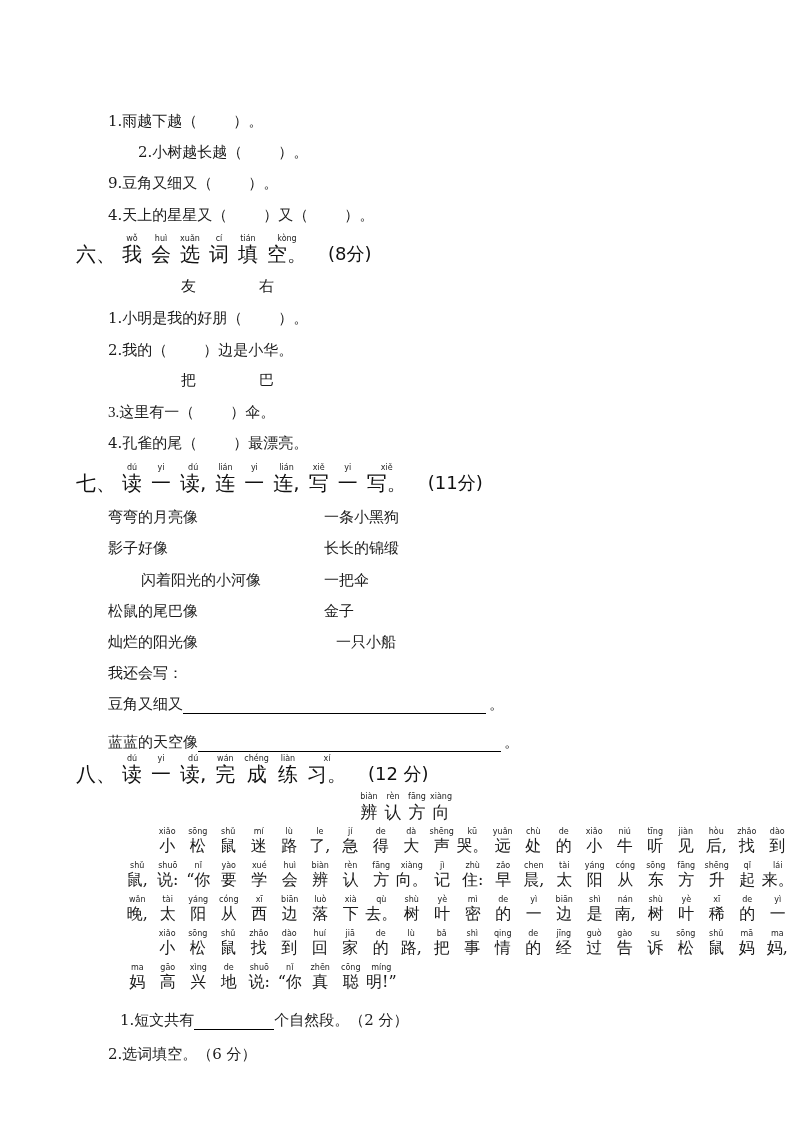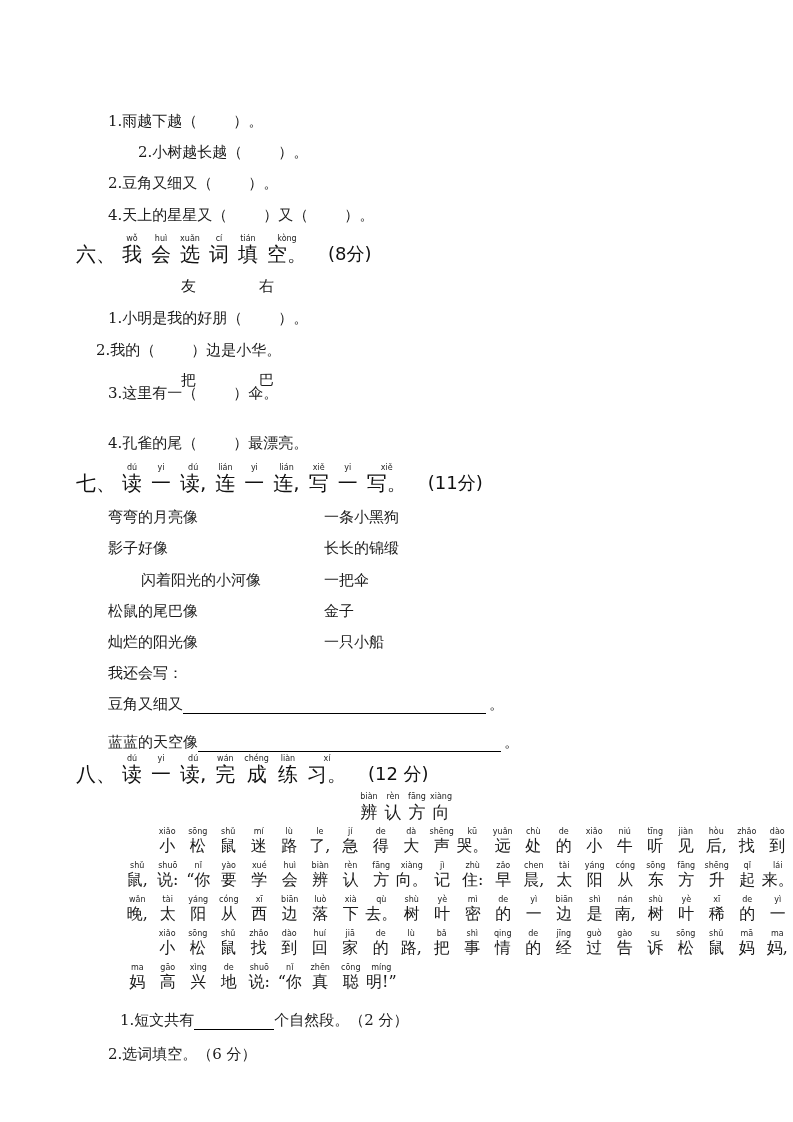--- a/index.html
+++ b/index.html
@@ -27,21 +27,21 @@
 </head>
 <body>
 
 <div class="abs item" style="left:108px; top:111px;">
   <span>1.雨越下越（</span><span class="paren" style="width:36px;"></span><span>）。</span>
 </div>
 <div class="abs item" style="left:108px; top:142px;margin-left:30px;">
   <span>2.小树越长越（</span><span class="paren" style="width:36px;"></span><span>）。</span>
 </div>
 <div class="abs item" style="left:108px; top:173px;">
-  <span>2.豆角又细又（</span><span class="paren" style="width:36px;"></span><span>）。</span>
+  <span>9.豆角又细又（</span><span class="paren" style="width:36px;"></span><span>）。</span>
 </div>
 <div class="abs item" style="left:108px; top:205px;">
   <span>4.天上的星星又（</span><span class="paren" style="width:36px;"></span><span>）又（</span><span class="paren" style="width:36px;"></span><span>）。</span>
 </div>
 
 <div class="abs heading ruby-row" style="left:76px; top:234px;">
   <span class="h-num">六、</span>
   <span class="rb">
       <span class="py">wǒ</span>
       <span class="hz">我</span>
@@ -68,28 +68,28 @@
     </span>
   <span class="score">(8分)</span>
 </div>
 
 <div class="abs choice" style="left:181px; top:277px;">友</div>
 <div class="abs choice" style="left:259px; top:277px;">右</div>
 
 <div class="abs item" style="left:108px; top:308px;">
   <span>1.小明是我的好朋（</span><span class="paren" style="width:36px;"></span><span>）。</span>
 </div>
-<div class="abs item" style="left:96px; top:340px;">
+<div class="abs item" style="left:108px; top:340px;">
   <span>2.我的（</span><span class="paren" style="width:36px;"></span><span>）边是小华。</span>
 </div>
 
 <div class="abs choice" style="left:181px; top:371px;">把</div>
 <div class="abs choice" style="left:259px; top:371px;">巴</div>
 
-<div class="abs item" style="left:108px; top:383px;">
+<div class="abs item" style="left:108px; top:402px;font-family:Liberation Serif, serif;">
   <span>3.这里有一（</span><span class="paren" style="width:36px;"></span><span>）伞。</span>
 </div>
 <div class="abs item" style="left:108px; top:433px;">
   <span>4.孔雀的尾（</span><span class="paren" style="width:36px;"></span><span>）最漂亮。</span>
 </div>
 
 <div class="abs heading ruby-row" style="left:76px; top:463px;">
   <span class="h-num">七、</span>
   <span class="rb">
       <span class="py">dú</span>
@@ -133,21 +133,21 @@
 <div class="abs item" style="left:108px; top:507px;">弯弯的月亮像</div>
 <div class="abs item" style="left:108px; top:538px;">影子好像</div>
 <div class="abs item" style="left:108px; top:570px;margin-left:33px;">闪着阳光的小河像</div>
 <div class="abs item" style="left:108px; top:601px;">松鼠的尾巴像</div>
 <div class="abs item" style="left:108px; top:632px;">灿烂的阳光像</div>
 
 <div class="abs item" style="left:324px; top:507px;">一条小黑狗</div>
 <div class="abs item" style="left:324px; top:538px;">长长的锦缎</div>
 <div class="abs item" style="left:324px; top:570px;">一把伞</div>
 <div class="abs item" style="left:324px; top:601px;">金子</div>
-<div class="abs item" style="left:324px; top:632px;">一只小船</div>
+<div class="abs item" style="left:336px; top:632px;">一只小船</div>
 
 <div class="abs item" style="left:108px; top:663px;">我还会写：</div>
 
 <div class="abs item" style="left:108px; top:694px;">
   <span>豆角又细又</span><span class="blank-line" style="width:303px; height:18px;"></span><span style="margin-left:3px;">。</span>
 </div>
 <div class="abs item" style="left:108px; top:732px;">
   <span>蓝蓝的天空像</span><span class="blank-line" style="width:303px; height:18px;"></span><span style="margin-left:3px;">。</span>
 </div>
 

